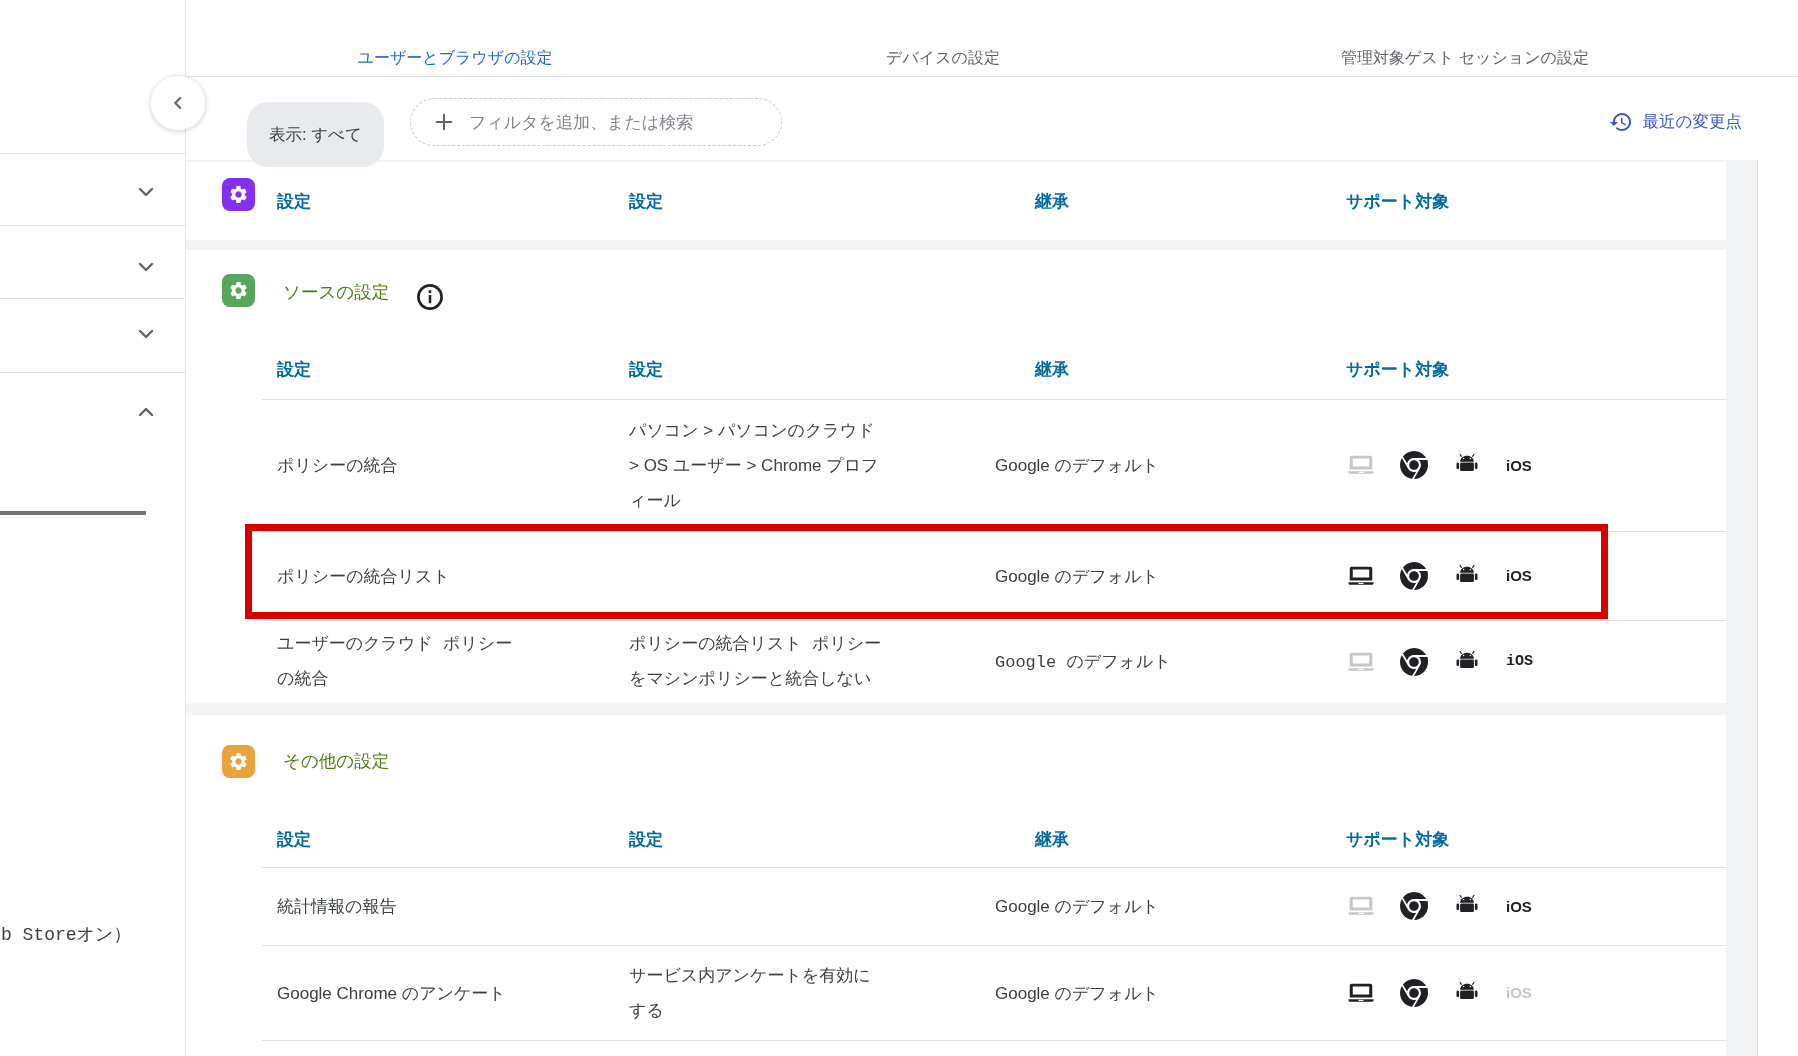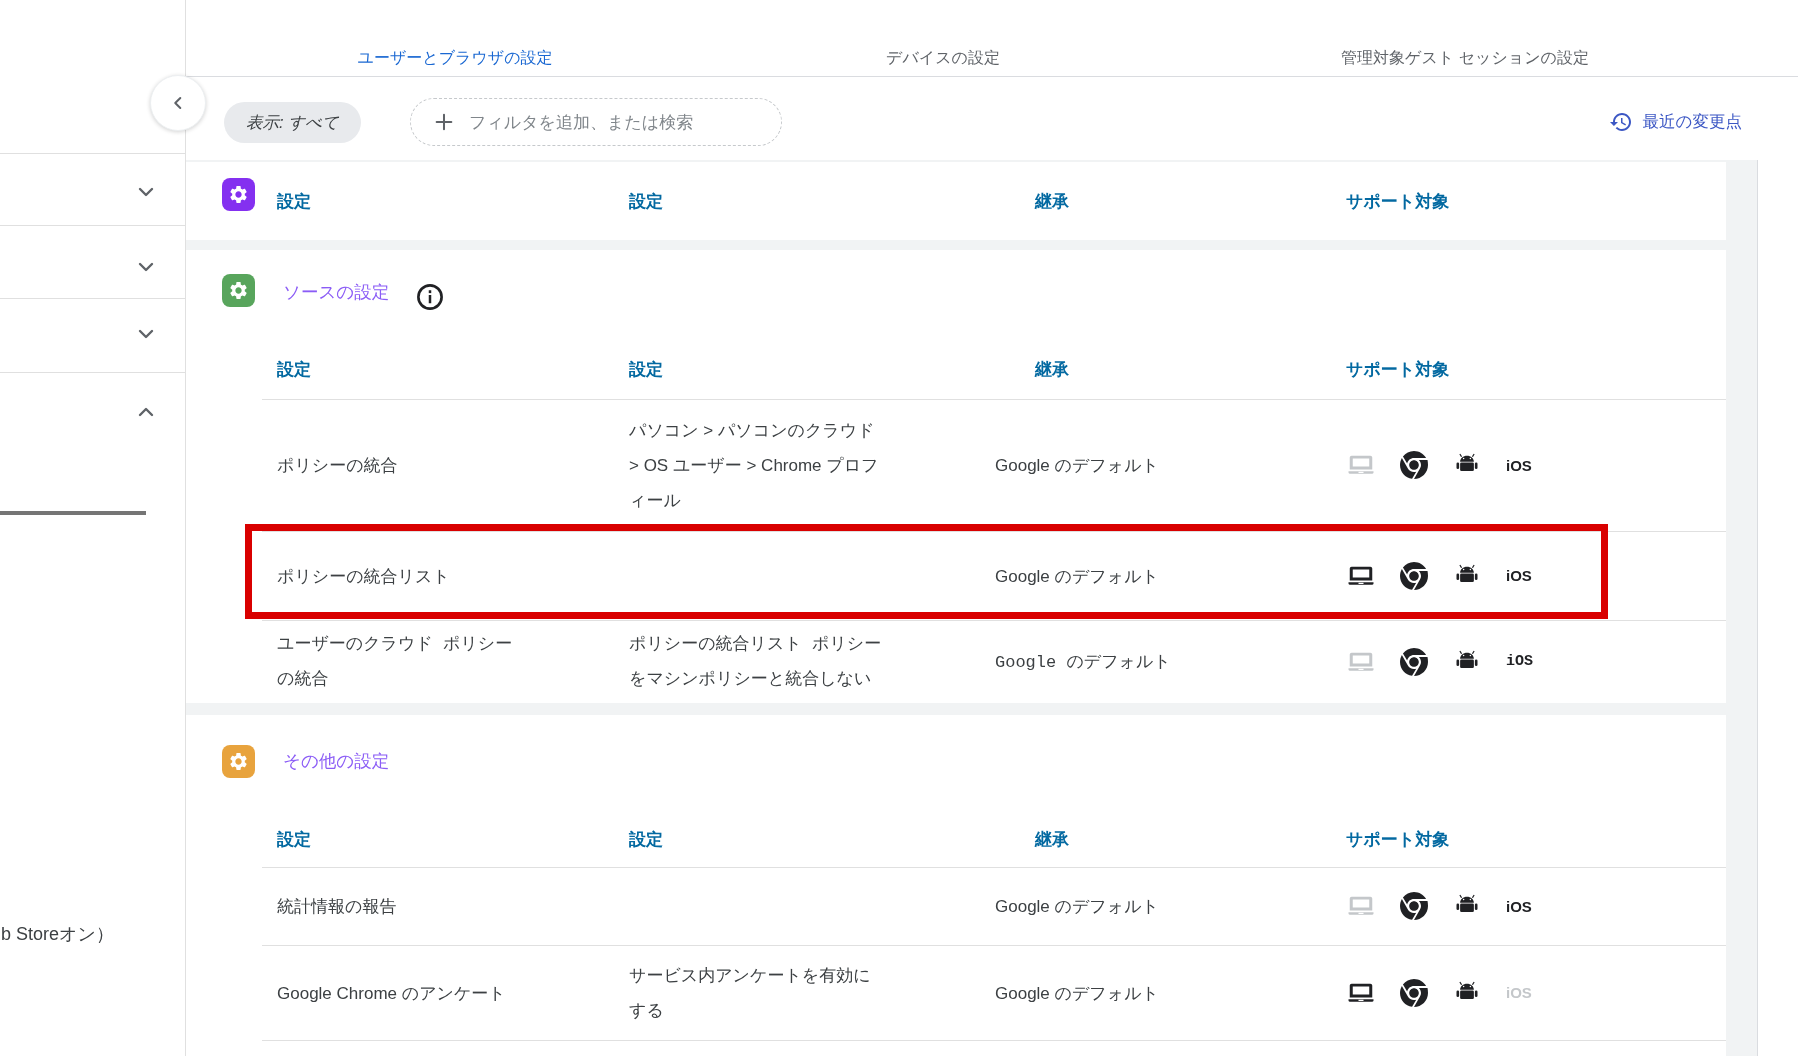--- a/index.html
+++ b/index.html
@@ -1,57 +1,57 @@
 <!DOCTYPE html>
 <html style="--tab-active: #1967d2; --link-blue: #3c57c4; --gear-purple: #8430f0; --gear-green: #58a55c; --gear-orange: #e8a33d; --highlight-red: #d90000; --icon-dark: #202124; --icon-gray: #c4c7ca;"><head>
 <meta charset="utf-8">
 <style>
   html,body{margin:0;padding:0;background:#fff;}
   .screen{
     position:relative;width:1798px;height:1056px;background:#fff;overflow:hidden;
     font-family:"Liberation Sans","DejaVu Sans",sans-serif;color:#3c4043;
   }
   
-  .sidebar{position:absolute;left:0;top:0;width:185px;height:1056px;background:#fff;border-right:1px solid #e0e0e0;z-index:2;}
+  .sidebar{position:absolute;left:0;top:0;width:185px;height:1056px;background:#fff;border-right:1px solid #e0e0e0;z-index:2;font-family:Liberation Mono, monospace;}
   .sb-divider{position:absolute;left:0;width:185px;height:1px;background:#e0e0e0;}
   .sb-item{position:absolute;left:0;width:185px;height:70px;cursor:pointer;}
   .sb-chevron{position:absolute;left:134px;width:24px;height:24px;color:#5f6368;}
   .sb-indicator{position:absolute;left:0;top:511px;width:146px;height:4px;background:#757575;}
   .sb-cutoff{position:absolute;left:1px;top:922px;font-size:18px;color:#3c4043;white-space:nowrap;}
   
   .tabbar{position:absolute;left:186px;top:0;width:1612px;height:76px;background:#fff;border-bottom:1px solid #dadce0;z-index:1;}
   .tab{position:absolute;top:0;height:76px;display:flex;align-items:center;justify-content:center;
        font-size:16px;color:#5f6368;cursor:pointer;white-space:nowrap;margin-top:20px;}
   .tab-1{left:143px;width:252px;}
   .tab-2{left:683px;width:148px;}
   .tab-3{left:1113px;width:332px;}
   .tab.active{color:var(--tab-active);}
   .tab.active::after{content:'';position:absolute;left:0;right:0;bottom:-1px;height:3px;background:var(--tab-active);border-radius:3px 3px 0 0;}
   
   .filterbar{position:absolute;left:186px;top:77px;width:1612px;height:83px;background:#fff;z-index:3;}
   .collapse-btn{position:absolute;left:-36px;top:-2px;width:54px;height:54px;border-radius:50%;background:#fff;
     border:1px solid #eceff1;box-shadow:0 1px 4px rgba(0,0,0,.18);display:flex;align-items:center;justify-content:center;cursor:pointer;z-index:6;color:#5f6368;}
-  .view-chip{position:absolute;left:38px;top:25px;height:41px;padding:0 22px;border-radius:21px;background:#e8eaed;
-    display:flex;align-items:center;font-size:16.5px;color:#3c4043;cursor:pointer;white-space:nowrap;font-style:italic;}
+  .view-chip{position:absolute;left:61px;top:25px;height:41px;padding:12px 22px;border-radius:21px;background:#e8eaed;
+    display:flex;align-items:center;font-size:16.5px;color:#3c4043;cursor:pointer;white-space:nowrap;}
   .add-filter{position:absolute;left:224px;top:21px;width:372px;height:48px;border:1px dashed #c6c9cc;border-radius:25px;
     display:flex;align-items:center;gap:14px;padding-left:22px;box-sizing:border-box;color:#80868b;font-size:17px;cursor:text;white-space:nowrap;}
   .plus-icon{display:flex;color:#5f6368;}
   .recent{position:absolute;right:56px;top:25px;height:40px;display:flex;align-items:center;gap:10px;
     color:var(--link-blue);font-size:16.5px;cursor:pointer;white-space:nowrap;}
   
   .main-bg{position:absolute;left:186px;top:160px;width:1571px;height:896px;background:#f1f3f4;border-right:1px solid #dadce0;}
   .card{position:absolute;left:186px;width:1540px;background:#fff;z-index:1;}
   .card-global{top:162px;height:78px;}
   .card-source{top:250px;height:453px;}
   .card-other{top:715px;height:341px;}
   .gear{position:absolute;left:36px;width:33px;height:33px;border-radius:8px;display:flex;align-items:center;justify-content:center;color:#fff;}
   .card-global .gear{top:16px;}
   .card-source .gear{top:24px;}
   .card-other .gear{top:30px;}
-  .sec-title{position:absolute;left:97px;font-size:17.5px;color:#8b5cf6;white-space:nowrap;}
+  .sec-title{position:absolute;left:97px;font-size:17.5px;color:#4d7c0f;white-space:nowrap;}
   .card-source .sec-title{top:30px;}
   .card-other .sec-title{top:34px;}
   .info-icon{position:absolute;left:229px;top:32px;width:30px;height:30px;color:#202124;cursor:pointer;}
   .th{position:absolute;font-weight:700;font-size:17px;color:#0369a1;white-space:nowrap;}
   .card-global .th{top:28px;}
   .card-source .thead .th{top:108px;}
   .card-other .thead .th{top:113px;}
   .col1{left:91px;}  .col2{left:443px;}  .col3{left:809px;margin-left:40px;}  .col4{left:1160px;}
   .divider{position:absolute;left:76px;width:1464px;height:1px;background:#e0e0e0;}
   .row{position:absolute;left:0;width:1540px;cursor:pointer;}

